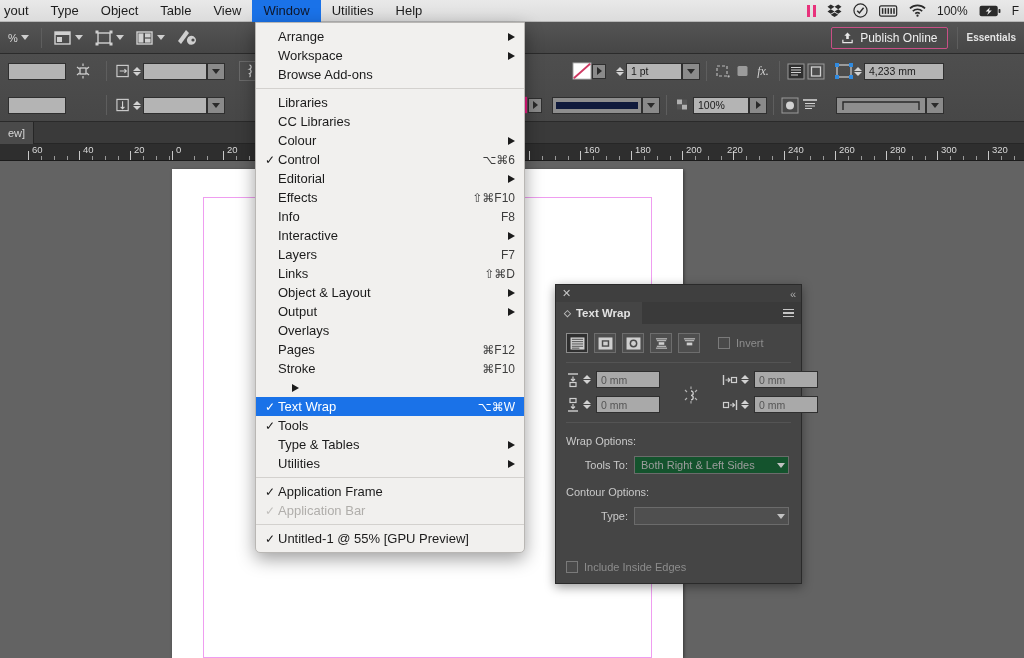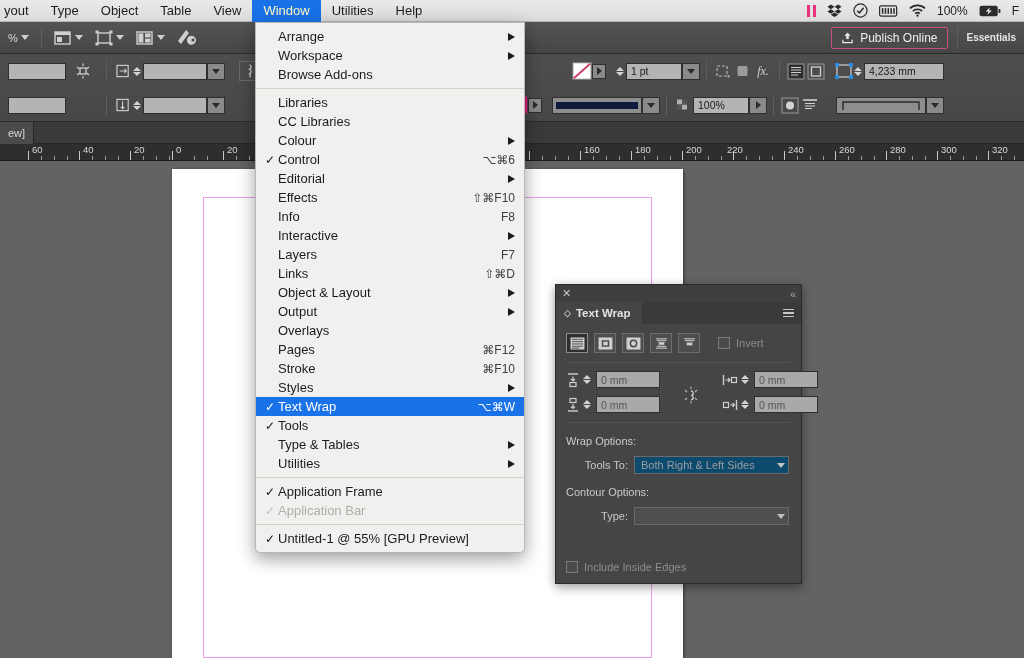--- a/index.html
+++ b/index.html
@@ -16,21 +16,21 @@
     background: linear-gradient(#e9e9e9, #dcdcdc);
     border-bottom: 1px solid #b7b7b7;
     display: flex; align-items: center;
   }
   .macbar-left { display: flex; align-items: center; height: 34px; }
   .mmi {
     font-size: 13px; color: #1d1d1d; padding: 0 11px; height: 22px;
     line-height: 22px; white-space: nowrap;
   }
   .mmi.first { padding-left: 4px; }
-  .mmi.active { background: #1a72e8; color: #fef9c3; }
+  .mmi.active { background: #1a72e8; color: #0f172a; }
   .macbar-right {
     margin-left: auto; display: flex; align-items: center; gap: 11px;
     padding-right: 5px; height: 22px;
   }
   .stat { color: #2b2b2b; display: flex; align-items: center; }
   .stat-text { font-size: 12px; color: #1d1d1d; }
   .pausebars { display: flex; gap: 3px; }
   .pausebars i { display: block; width: 3px; height: 12px; background: #e8327c; }
 
   
@@ -190,21 +190,21 @@
   .offfield {
     width: 64px; height: 17px; background: #a9a9a9; border: 1px solid #2f2f2f;
     font-size: 10.5px; color: #555; display: flex; align-items: center; padding: 0 4px;
   }
   .chainwrap { width: 42px; display: flex; align-items: center; justify-content: center; padding-top: 14px; }
   .glyph { color: #cfcfcf; display: flex; align-items: center; }
   .sect-title { font-size: 11px; color: #c9c9c9; margin: 12px 0 9px; }
   .field-row { display: flex; align-items: center; gap: 6px; margin-bottom: 4px; }
   .field-row .flbl { font-size: 11px; color: #c9c9c9; text-align: right; }
   .selectbox {
-    height: 18px; background: #0c4a6e; border: 1px solid #6b6b6b;
+    height: 18px; background: #14532d; border: 1px solid #6b6b6b;
     display: flex; align-items: center; justify-content: space-between;
     padding: 0 3px 0 6px; font-size: 11px; color: #9d9d9d;
   }
   .selectbox .caret-d { border-top-color: #c2c2c2; }
   .panel-foot { position: absolute; left: 0; bottom: 0; width: 100%; padding: 0 10px 10px; }
 </style>
 </head>
 <body>
 
 <div id="root">
@@ -685,21 +685,20 @@
       <span class="lbl">Pages</span>
       <span class="shortcut">⌘F12</span>
     </div>
     <div class="mitem">
       <span class="chk"></span>
       <span class="lbl">Stroke</span>
       <span class="shortcut">⌘F10</span>
     </div>
     <div class="mitem">
       <span class="chk"></span>
-      <span class="lbl">Styles</span>
       <span class="arrow"></span>
     </div>
     <div class="mitem sel">
       <span class="chk">✓</span>
       <span class="lbl">Text Wrap</span>
       <span class="shortcut">⌥⌘W</span>
     </div>
     <div class="mitem">
       <span class="chk">✓</span>
       <span class="lbl">Tools</span>

